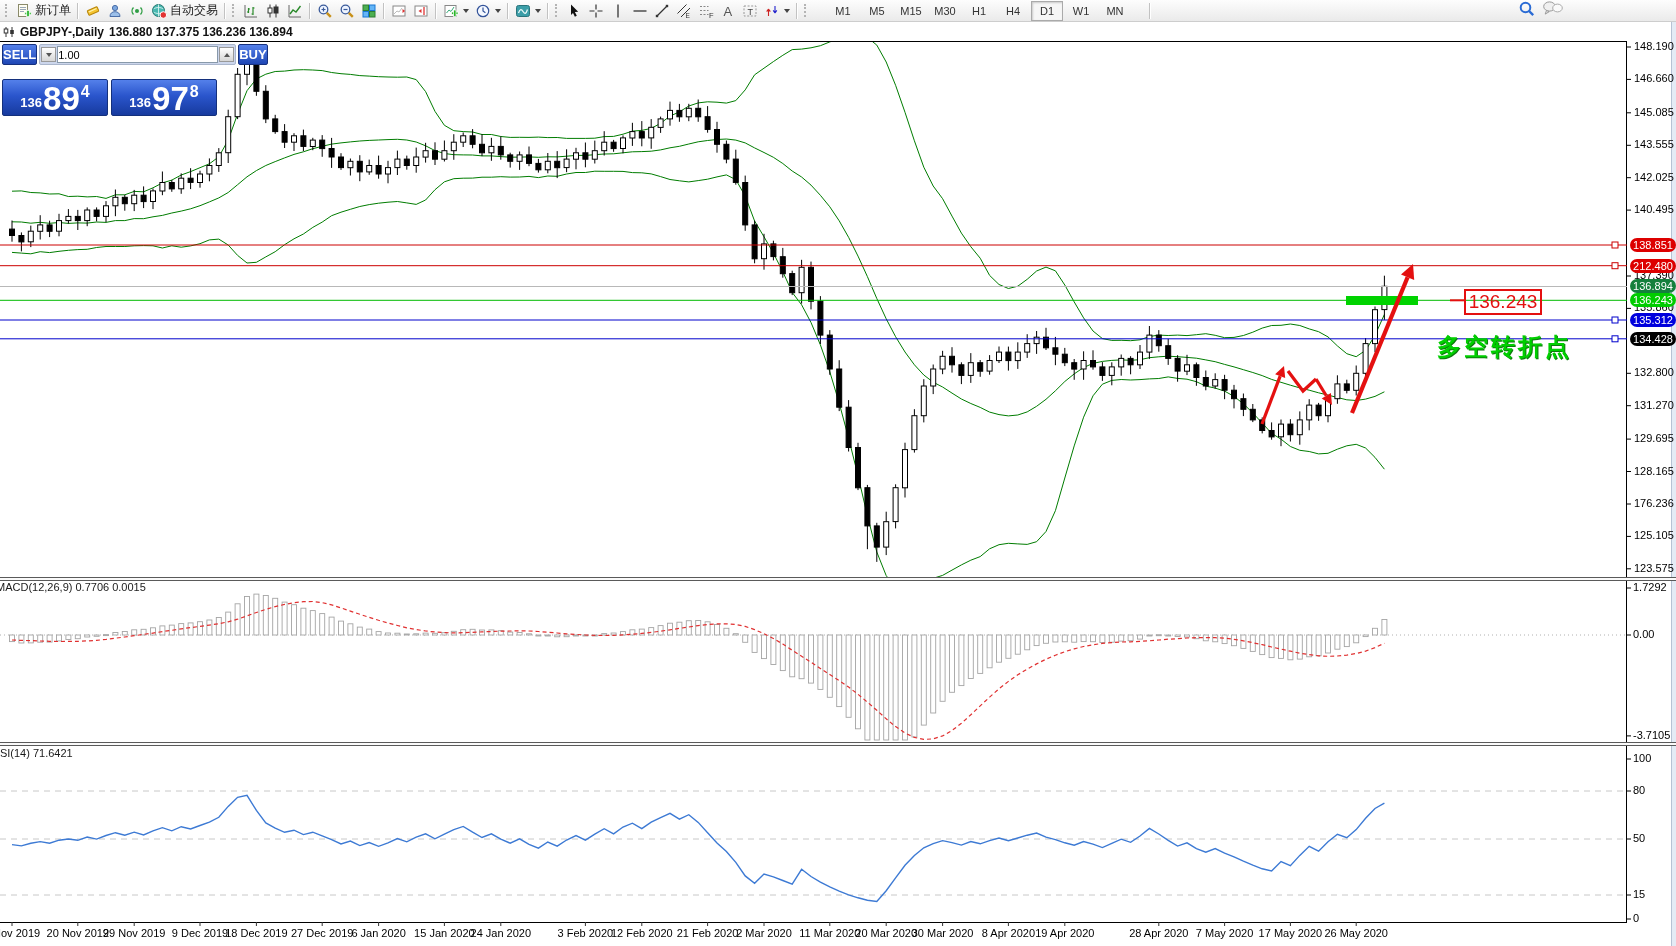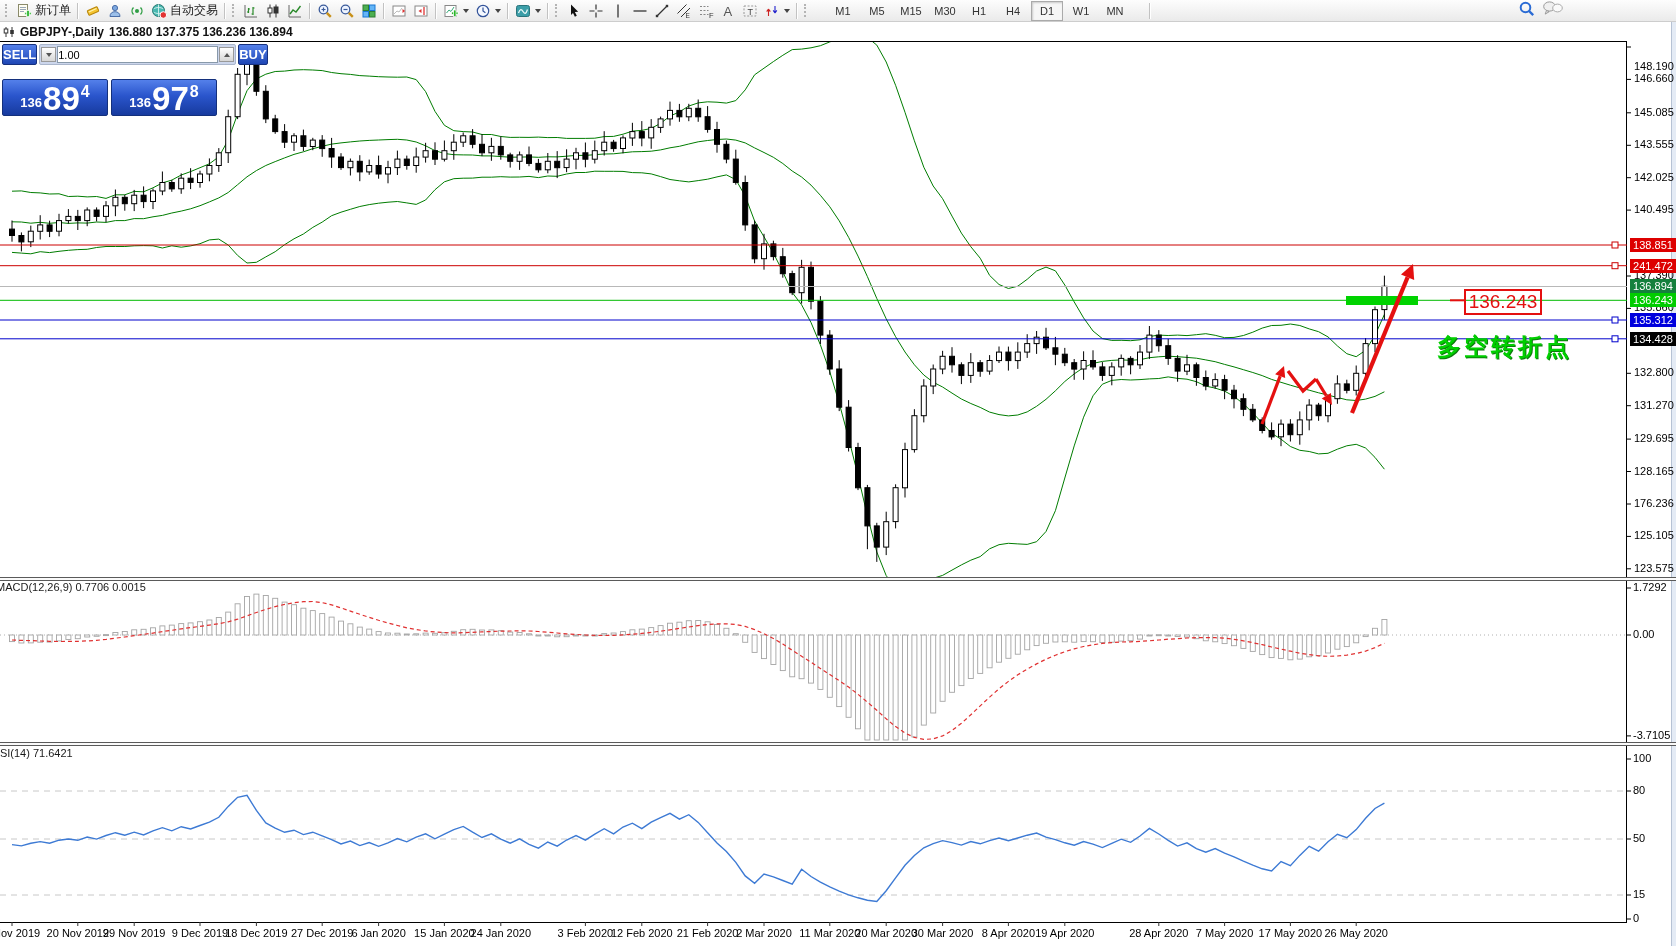--- a/index.html
+++ b/index.html
@@ -30,21 +30,21 @@
     border-top:1px solid #5a5a5a;border-bottom:1px solid #5a5a5a;box-sizing:border-box;z-index:4;}
   #divider1{top:577px;} #divider2{top:742px;}
   #macd-frame{position:absolute;left:0;top:581px;width:1627px;height:161px;border-right:1px solid #000;box-sizing:border-box;}
   #rsi-frame{position:absolute;left:0;top:746px;width:1627px;height:177px;
     border-right:1px solid #000;border-bottom:1px solid #000;box-sizing:border-box;}
   #svg-holder{position:absolute;left:0;top:0;width:1676px;height:946px;z-index:2;}
   
   #axis-layer{position:absolute;left:0;top:0;width:1676px;height:946px;z-index:5;pointer-events:none;}
   .tick{position:absolute;left:1634px;font-size:11px;color:#000;white-space:nowrap;}
   .badge{position:absolute;left:1630px;width:46px;height:14px;font-size:11px;line-height:14px;
-    text-align:center;white-space:nowrap;}
+    text-align:center;white-space:nowrap;border-radius:7px;}
   .pane-label{position:absolute;font-size:11px;color:#1a1a1a;white-space:nowrap;z-index:6;}
   .date{position:absolute;top:927px;font-size:11px;color:#000;transform:translateX(-50%);white-space:nowrap;}
   
   #anno-layer{position:absolute;left:0;top:0;width:1676px;height:946px;z-index:7;pointer-events:none;}
   #price-box{position:absolute;left:1464px;top:289px;width:74px;height:22px;
     border:2px solid #e41010;color:#e41010;font-size:19px;line-height:22px;text-align:center;background:rgba(255,255,255,.0);}
   #turning-point{position:absolute;left:1437px;top:331px;font-size:24px;font-weight:bold;
     color:#00cf00;letter-spacing:3px;text-shadow:1px 1px 0 #0e7a0e;white-space:nowrap;}
   
   #trade-panel{position:absolute;left:2px;top:44px;width:215px;z-index:10;}
@@ -831,37 +831,37 @@
         <line x1="886.2" y1="922" x2="886.2" y2="926" stroke="#333"></line>
         <line x1="942.6" y1="922" x2="942.6" y2="926" stroke="#333"></line>
         <line x1="1008.4" y1="922" x2="1008.4" y2="926" stroke="#333"></line>
         <line x1="1064.8" y1="922" x2="1064.8" y2="926" stroke="#333"></line>
         <line x1="1158.8" y1="922" x2="1158.8" y2="926" stroke="#333"></line>
         <line x1="1224.6" y1="922" x2="1224.6" y2="926" stroke="#333"></line>
         <line x1="1290.4" y1="922" x2="1290.4" y2="926" stroke="#333"></line>
         <line x1="1356.2" y1="922" x2="1356.2" y2="926" stroke="#333"></line>
       </svg></div>
   <div id="axis-layer">
-      <div class="tick" style="top: 40px; margin-top: 20px;">148.190</div>
+      <div class="tick" style="top: 40px;">148.190</div>
       <div class="tick" style="top: 72.436px;">146.660</div>
       <div class="tick" style="top: 105.826px;">145.085</div>
       <div class="tick" style="top: 138.262px;">143.555</div>
       <div class="tick" style="top: 170.698px;">142.025</div>
       <div class="tick" style="top: 203.134px;">140.495</div>
       <div class="tick" style="top: 268.96px;">137.390</div>
       <div class="tick" style="top: 301.396px;">135.860</div>
       <div class="tick" style="top: 366.268px;">132.800</div>
       <div class="tick" style="top: 398.704px;">131.270</div>
       <div class="tick" style="top: 432.094px;">129.695</div>
       <div class="tick" style="top: 464.53px;">128.165</div>
       <div class="tick" style="top: 496.966px;">176.236</div>
       <div class="tick" style="top: 529.402px;">125.105</div>
       <div class="tick" style="top: 561.838px;">123.575</div>
       <div class="badge" style="top: 237.987px; background: rgb(221, 0, 0); color: rgb(255, 255, 255);">138.851</div>
-      <div class="badge" style="top: 258.72px; background: rgb(221, 0, 0); color: rgb(255, 255, 255);">241.472</div>
+      <div class="badge" style="top: 258.72px; background: rgb(221, 0, 0); color: rgb(255, 255, 255);">212.480</div>
       <div class="badge" style="top: 279.475px; background: #15803d; color: rgb(255, 255, 255);">136.894</div>
       <div class="badge" style="top: 293.276px; background: rgb(0, 204, 0); color: rgb(255, 255, 255);">136.243</div>
       <div class="badge" style="top: 313.014px; background: rgb(0, 0, 221); color: rgb(255, 255, 255);">135.312</div>
       <div class="badge" style="top: 331.754px; background: #000000; color: rgb(255, 255, 255);">134.428</div>
       <div class="tick" style="top: 580.966px; left: 1633px;">1.7292</div>
       <div class="tick" style="top: 628px; left: 1633px;">0.00</div>
       <div class="tick" style="top: 728.926px; left: 1633px;">-3.7105</div>
       <div class="tick" style="top: 752px; left: 1633px;">100</div>
       <div class="tick" style="top: 784px; left: 1633px;">80</div>
       <div class="tick" style="top: 832px; left: 1633px;">50</div>

